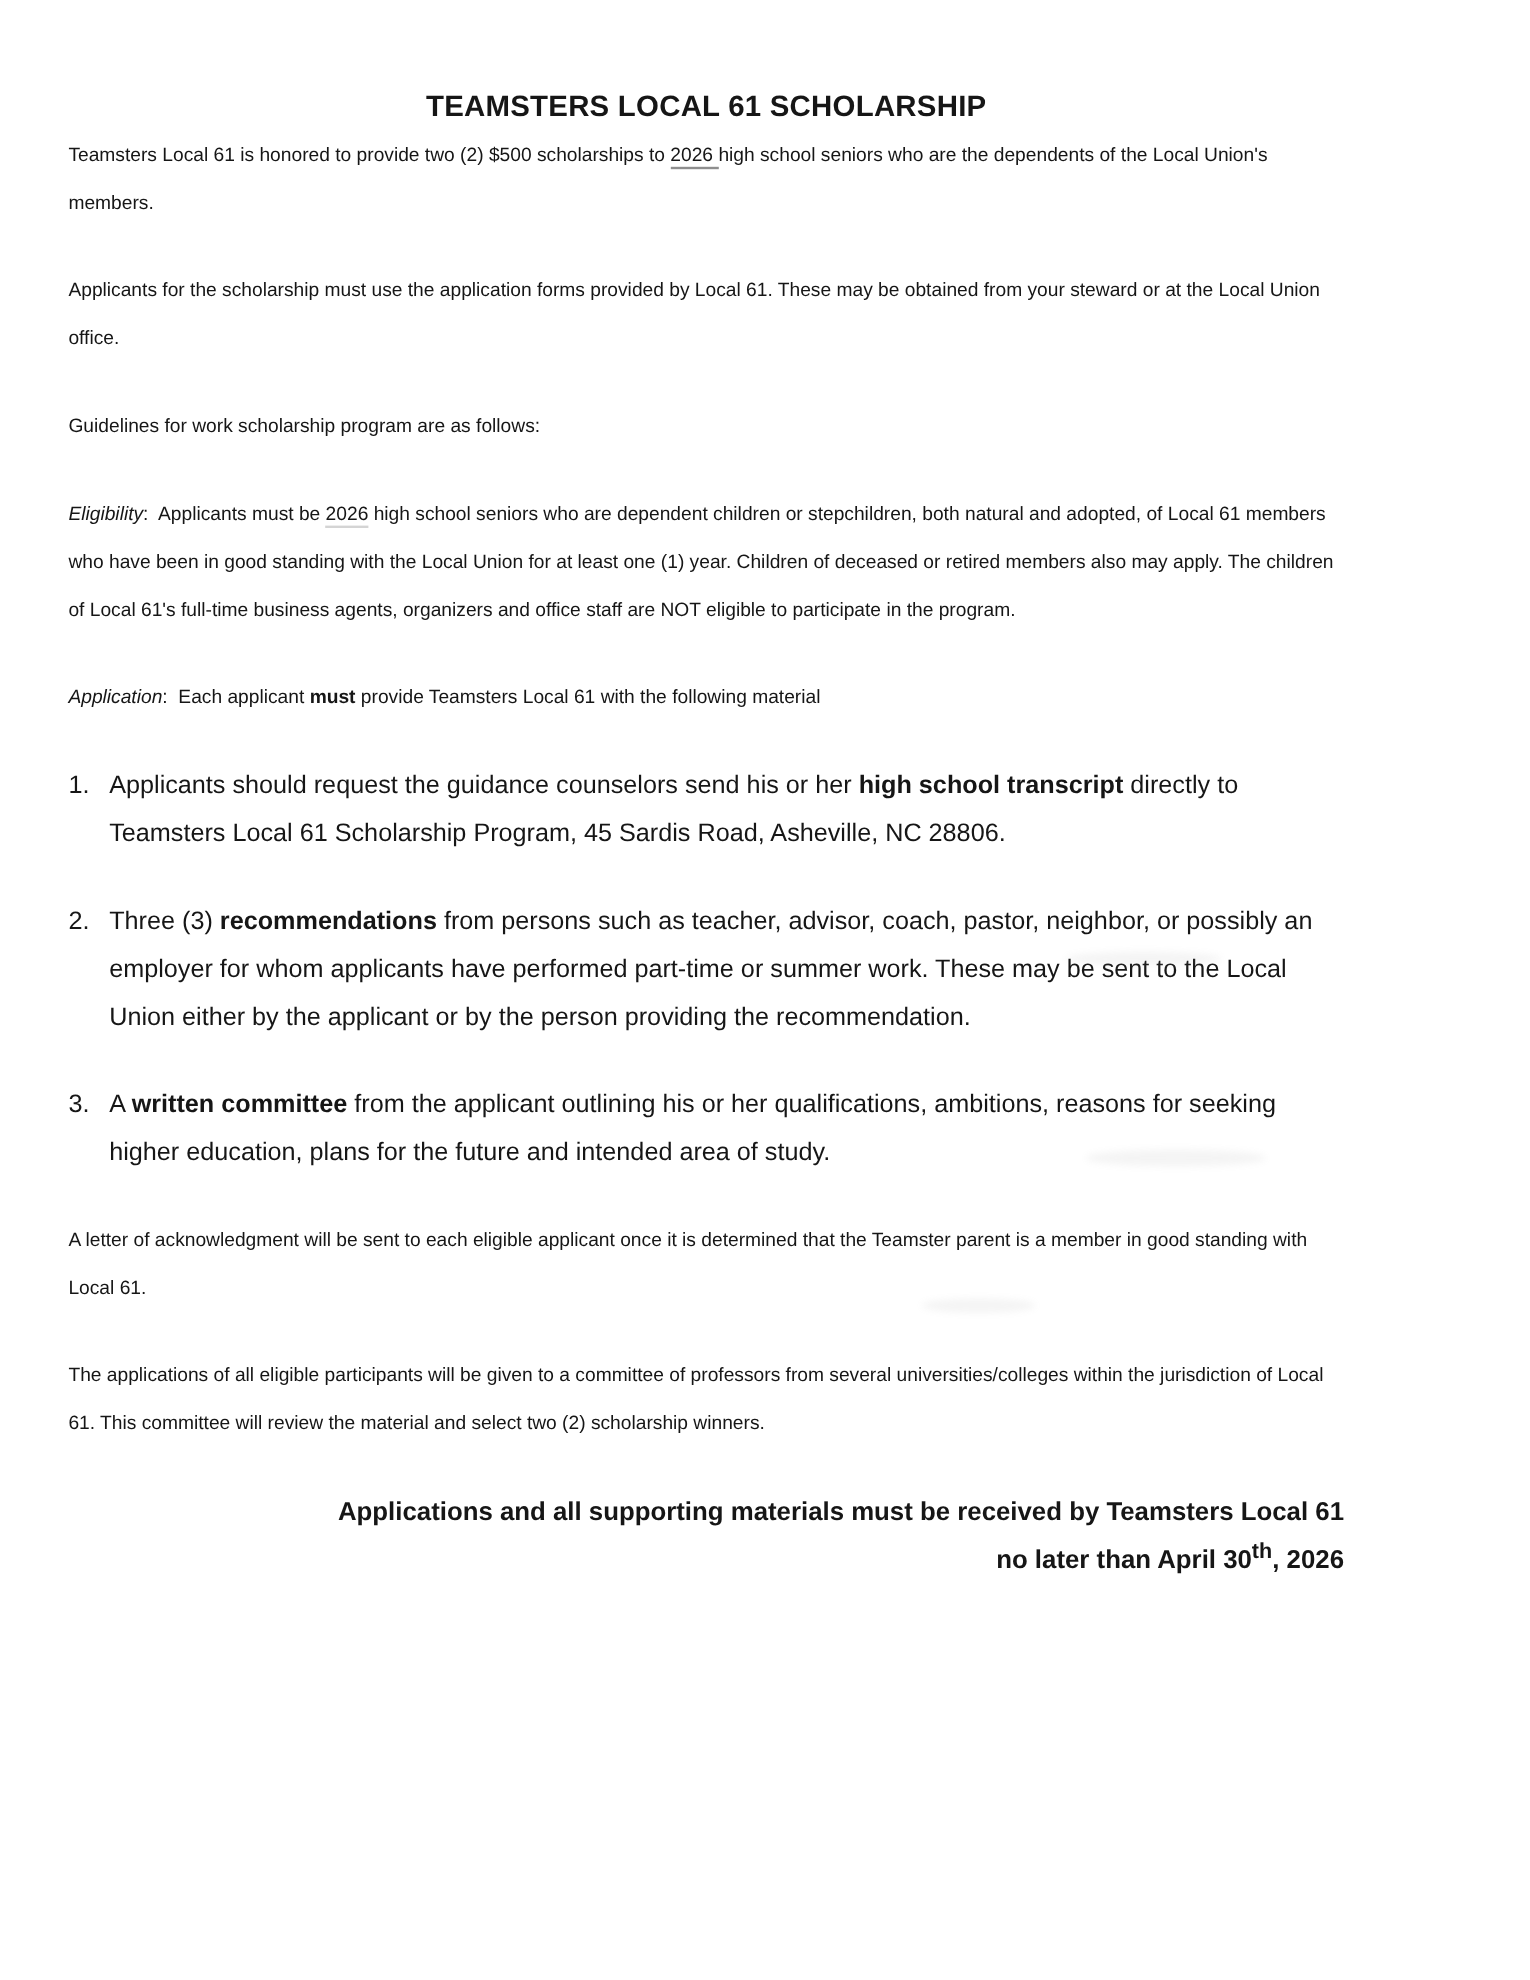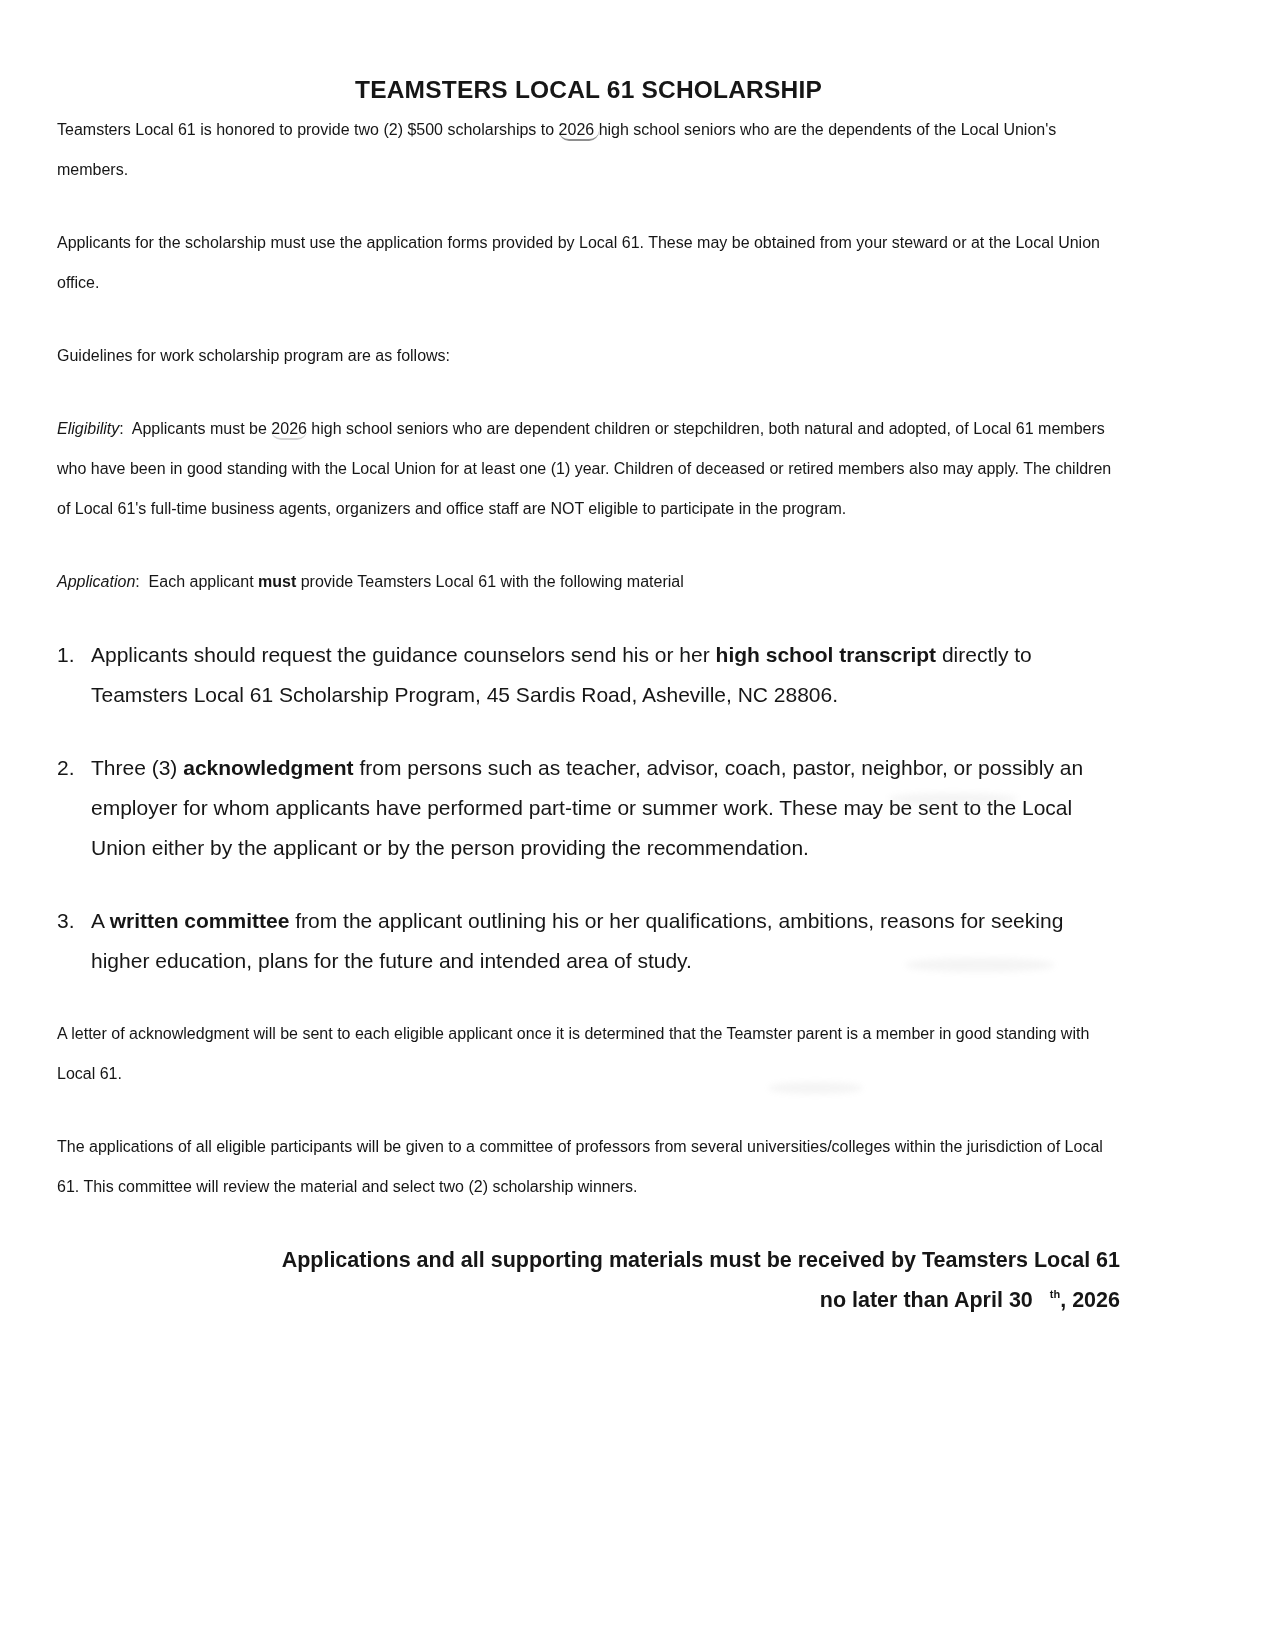--- a/index.html
+++ b/index.html
@@ -1,15 +1,15 @@
 <!DOCTYPE html>
 <html><head>
 <meta charset="utf-8">
 <style>
-  * { margin: 0; padding: 0; box-sizing: border-box; border-radius: 30px; }
+  * { margin: 0; padding: 0; box-sizing: border-box; }
   html, body { background: #ffffff; }
   body {
     width: 1275px;
     height: 1650px;
     position: relative;
     overflow: hidden;
     font-family: "Liberation Sans", sans-serif;
     color: #161616;
   }
   .page {
@@ -45,26 +45,25 @@
     line-height: 40px;
     margin-bottom: 33px;
   }
   .num { flex: 0 0 34px; width: 34px; }
   .li-text { flex: 1; }
   .b { font-weight: 700; }
   .i { font-style: italic; text-align: right; }
   .u { border-bottom: 2px solid #8e8e8e; padding-bottom: 1px; }
   .u-faint { border-bottom: 2px solid #d4d4d4; padding-bottom: 1px; }
   sup.sp {
-    font-size: 11px;
+    font-size: 18px;
     line-height: 0;
     position: relative;
     top: -1px;
     vertical-align: super;
-    margin-left: 17px;
   }
   .closing {
     text-align: right;
     margin-top: 5px;
   }
   .closing-line {
     font-size: 21.5px;
     font-weight: 700;
     line-height: 40px;
   }
@@ -98,21 +97,21 @@
 
   <p class="para"><span class="i">Application</span><span>:&nbsp; Each applicant </span><span class="b">must</span><span> provide Teamsters Local 61 with the following material</span></p>
 
   <div class="req-list">
     <div class="list-item">
       <span class="num">1.</span>
       <span class="li-text"><span>Applicants should request the guidance counselors send his or her </span><span class="b">high school transcript</span><span> directly to Teamsters Local 61 Scholarship Program, 45 Sardis Road, Asheville, NC 28806.</span></span>
     </div>
     <div class="list-item">
       <span class="num">2.</span>
-      <span class="li-text"><span>Three (3) </span><span class="b">acknowledgment</span><span> from persons such as teacher, advisor, coach, pastor, neighbor, or possibly an employer for whom applicants have performed part-time or summer work. These may be sent to the Local Union either by the applicant or by the person providing the recommendation.</span></span>
+      <span class="li-text"><span>Three (3) </span><span class="b">recommendations</span><span> from persons such as teacher, advisor, coach, pastor, neighbor, or possibly an employer for whom applicants have performed part-time or summer work. These may be sent to the Local Union either by the applicant or by the person providing the recommendation.</span></span>
     </div>
     <div class="list-item">
       <span class="num">3.</span>
       <span class="li-text"><span>A </span><span class="b">written committee</span><span> from the applicant outlining his or her qualifications, ambitions, reasons for seeking higher education, plans for the future and intended area of study.</span></span>
     </div>
   </div>
 
   <p class="para"><span>A letter of acknowledgment will be sent to each eligible applicant once it is determined that the Teamster parent is a member in good standing with Local 61.</span></p>
 
   <p class="para"><span>The applications of all eligible participants will be given to a committee of professors from several universities/colleges within the jurisdiction of Local 61. This committee will review the material and select two (2) scholarship winners.</span></p>

